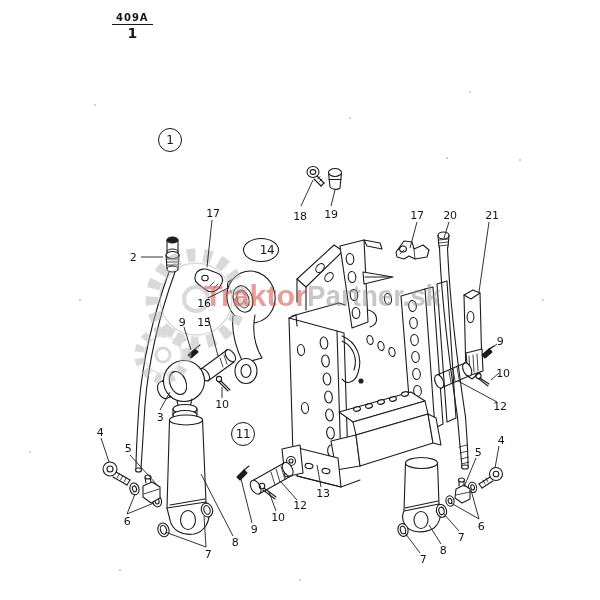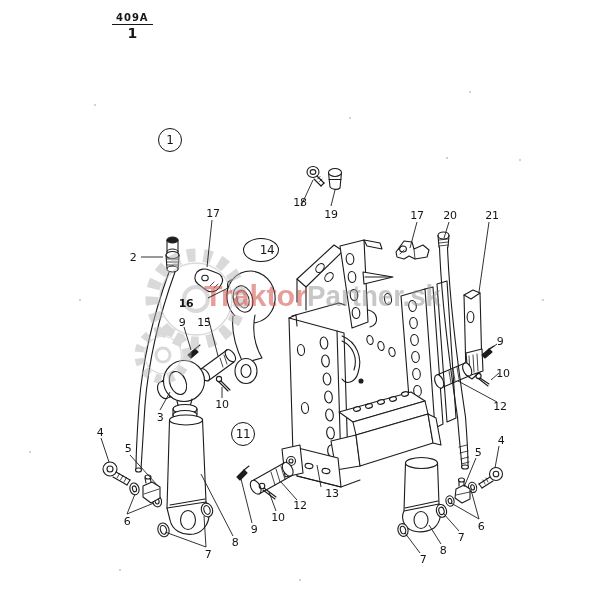--- a/index.html
+++ b/index.html
@@ -356,39 +356,39 @@
   <span class="title-code">409A</span>
   <span class="title-sheet">1</span>
 </div>
 
 <div class="callout-layer">
       <span class="callout circled" style="left: 170px; top: 140px;">1</span>
       <span class="callout circled" style="left: 261px; top: 250px; padding-left: 12px;">14</span>
       <span class="callout circled" style="left: 243px; top: 434px;">11</span>
       <span class="callout" style="left: 133px; top: 257px;">2</span>
       <span class="callout" style="left: 213px; top: 213px;">17</span>
-      <span class="callout" style="left: 300px; top: 202px;">18</span>
+      <span class="callout" style="left: 300px; top: 216px;">18</span>
       <span class="callout" style="left: 331px; top: 214px;">19</span>
       <span class="callout" style="left: 417px; top: 215px;">17</span>
       <span class="callout" style="left: 450px; top: 215px;">20</span>
       <span class="callout" style="left: 492px; top: 215px;">21</span>
-      <span class="callout" style="left: 186px; top: 303px; font-weight: bold;">16</span>
+      <span class="callout" style="left: 204px; top: 303px;">16</span>
       <span class="callout" style="left: 204px; top: 322px;">15</span>
       <span class="callout" style="left: 182px; top: 322px;">9</span>
       <span class="callout" style="left: 160px; top: 417px;">3</span>
       <span class="callout" style="left: 222px; top: 404px;">10</span>
       <span class="callout" style="left: 100px; top: 432px;">4</span>
       <span class="callout" style="left: 128px; top: 448px;">5</span>
       <span class="callout" style="left: 127px; top: 521px;">6</span>
       <span class="callout" style="left: 208px; top: 554px;">7</span>
       <span class="callout" style="left: 235px; top: 542px;">8</span>
       <span class="callout" style="left: 254px; top: 529px;">9</span>
       <span class="callout" style="left: 278px; top: 517px;">10</span>
       <span class="callout" style="left: 300px; top: 505px;">12</span>
-      <span class="callout" style="left: 323px; top: 493px; margin-left: 9px;">13</span>
+      <span class="callout" style="left: 323px; top: 493px;">13</span>
       <span class="callout" style="left: 500px; top: 341px;">9</span>
       <span class="callout" style="left: 503px; top: 373px;">10</span>
       <span class="callout" style="left: 500px; top: 406px;">12</span>
       <span class="callout" style="left: 501px; top: 440px;">4</span>
       <span class="callout" style="left: 478px; top: 452px;">5</span>
       <span class="callout" style="left: 481px; top: 526px;">6</span>
       <span class="callout" style="left: 461px; top: 537px;">7</span>
       <span class="callout" style="left: 443px; top: 550px;">8</span>
       <span class="callout" style="left: 423px; top: 559px;">7</span>
     </div>

